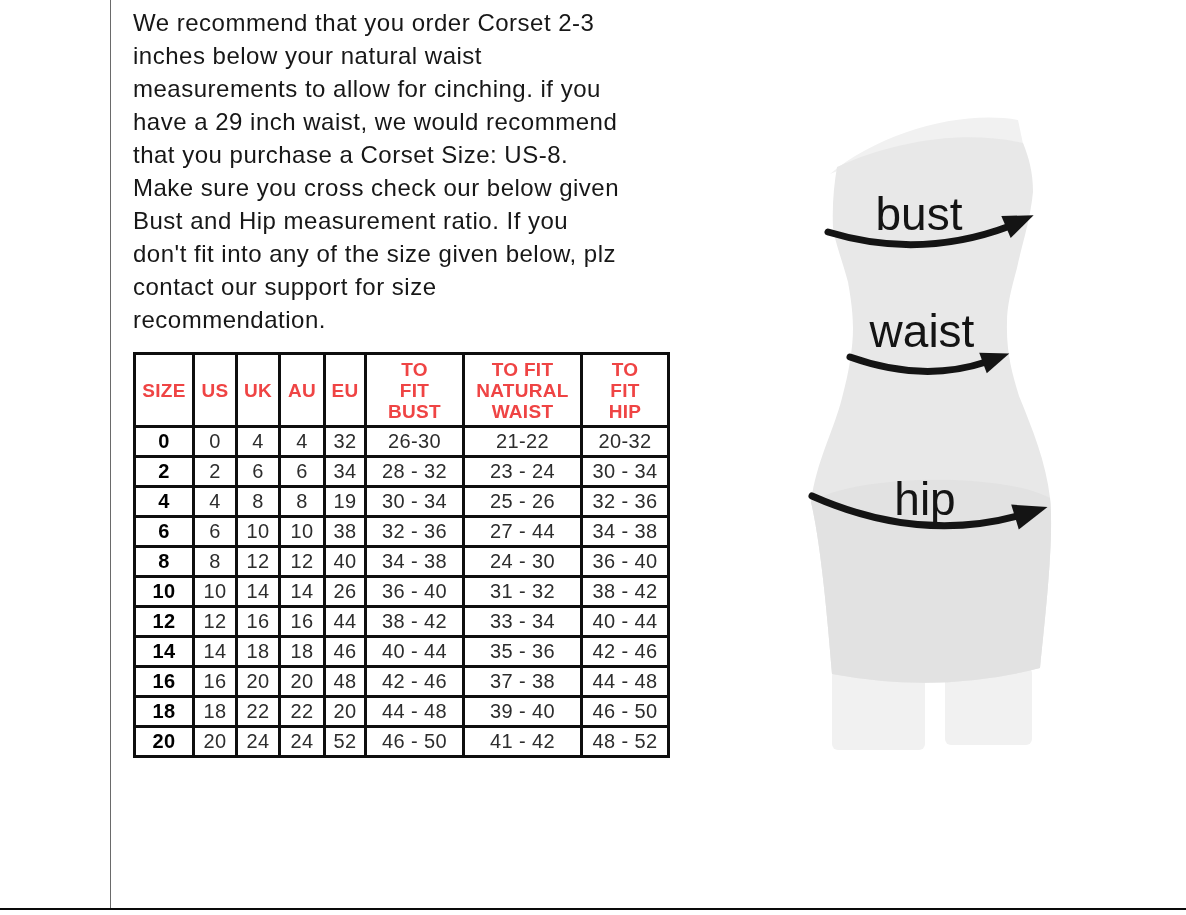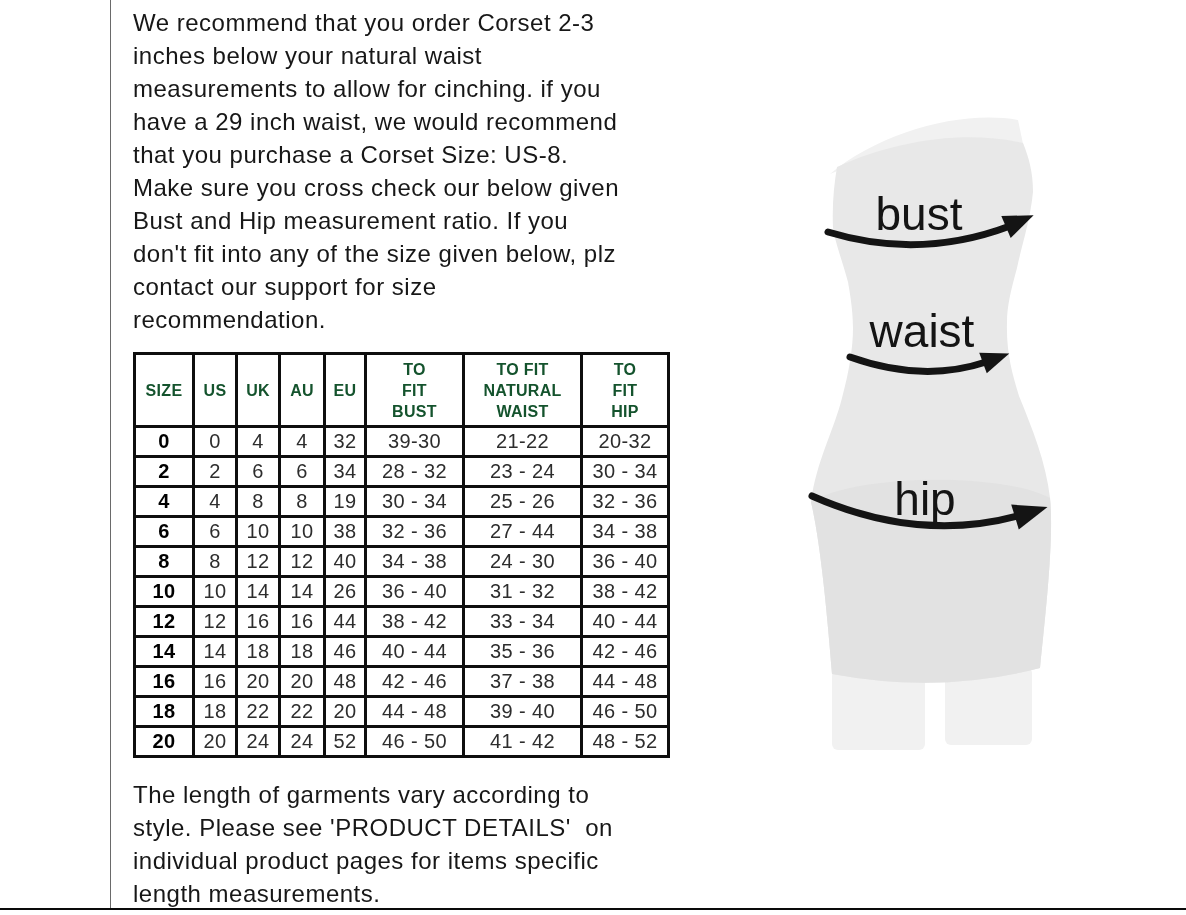--- a/index.html
+++ b/index.html
@@ -31,21 +31,21 @@
     border-collapse:collapse;table-layout:fixed;
     background:#ffffff;
   }
   table.size-chart th,
   table.size-chart td{
     border:3px solid #0e0e0e;
     text-align:center;vertical-align:middle;
     padding:0;
   }
   table.size-chart th{
-    font-size:16px;font-weight:bold;color:#14532d;
+    font-size:19px;font-weight:bold;color:#ef4444;
     line-height:21px;white-space:pre-line;letter-spacing:0.3px;
     height:70px;
   }
   table.size-chart td{
     font-size:20px;color:#2d2d2d;height:27px;letter-spacing:0.4px;
     white-space:nowrap;
   }
   table.size-chart td.size-col{font-weight:bold;color:#000;}
   .figure-wrap{
     position:absolute;left:756px;top:110px;width:430px;height:800px;
@@ -102,21 +102,21 @@
 HIP</th>
         </tr>
     </thead>
     <tbody>
         <tr>
           <td class="size-col">0</td>
           <td>0</td>
           <td>4</td>
           <td>4</td>
           <td>32</td>
-          <td>39-30</td>
+          <td>26-30</td>
           <td>21-22</td>
           <td>20-32</td>
         </tr>
         <tr>
           <td class="size-col">2</td>
           <td>2</td>
           <td>6</td>
           <td>6</td>
           <td>34</td>
           <td>28 - 32</td>
@@ -209,24 +209,20 @@
           <td>24</td>
           <td>24</td>
           <td>52</td>
           <td>46 - 50</td>
           <td>41 - 42</td>
           <td>48 - 52</td>
         </tr>
       </tbody>
   </table>
 
-  <div class="para footer">The length of garments vary according to
-style. Please see 'PRODUCT DETAILS'  on
-individual product pages for items specific
-length measurements.</div>
 
   <div class="figure-wrap">
     <svg width="430" height="800" viewBox="0 0 430 800">
 
       <path d="M 74 64 C 125 22 205 0 262 10 L 270 48 C 215 26 135 40 74 64 Z" fill="#f1f1f1"></path>
 
       <rect x="76" y="560" width="93" height="80" rx="6" fill="#f1f1f1"></rect>
       <rect x="189" y="557" width="87" height="78" rx="6" fill="#f1f1f1"></rect>
 
       <path d="M 81 57

